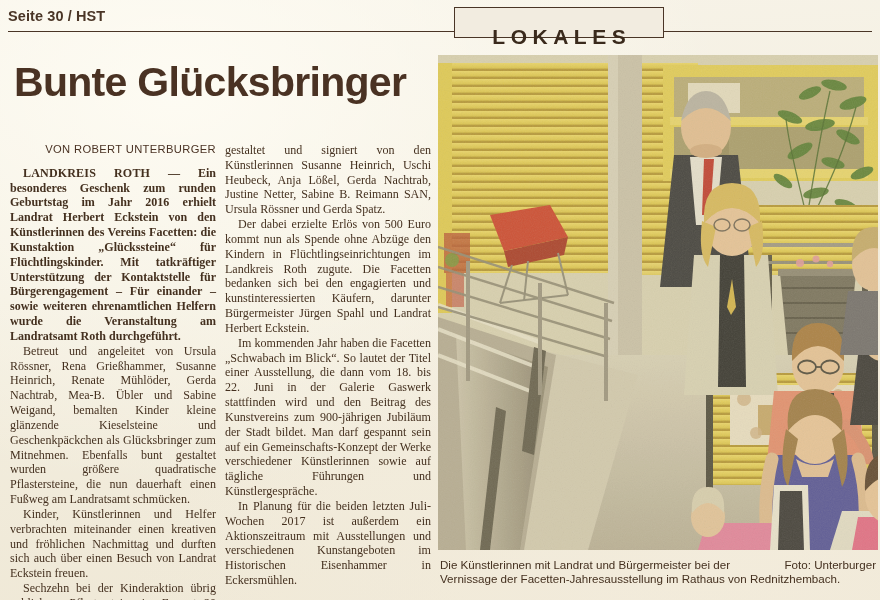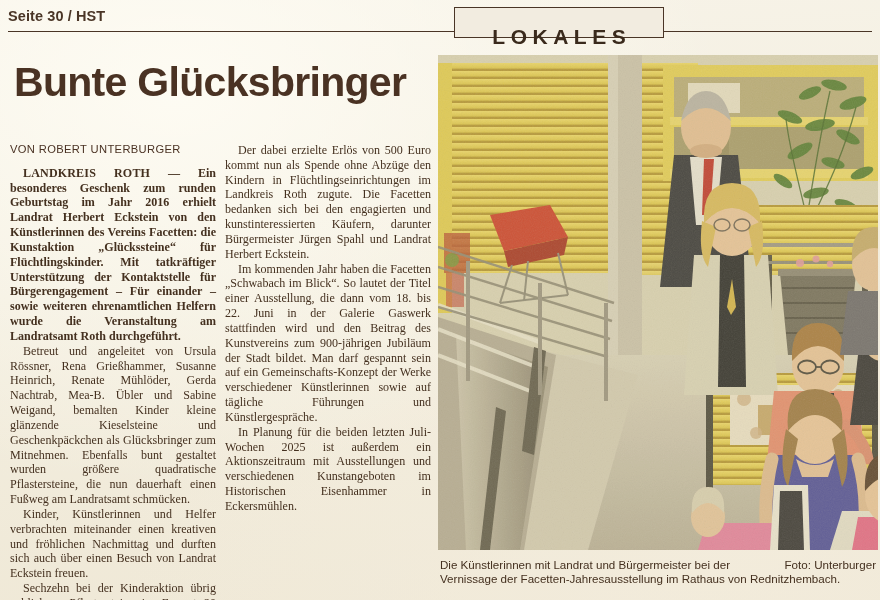--- a/index.html
+++ b/index.html
@@ -98,21 +98,21 @@
     line-height: 1.15;
     margin: 9px 0 0 0;
   }
   
   .byline {
     font-family: "Liberation Sans", sans-serif;
     font-size: 11.2px;
     font-weight: 500;
     letter-spacing: 0.35px;
     color: #4a3223;
-    text-align: left;
+    text-align: right;
     margin: 0 0 9px 0;
   }
   .col {
     position: absolute;
     top: 143px;
     width: 206px;
     font-family: "Liberation Serif", serif;
     font-size: 12.05px;
     line-height: 1.232;
     text-align: justify;
@@ -191,23 +191,24 @@
 
   <div class="col" id="col-1">
     <div class="byline">VON ROBERT UNTERBURGER</div>
     <p class="lead"><span class="dateline">LANDKREIS ROTH</span><span> — Ein besonderes Geschenk zum runden Geburtstag im Jahr 2016 erhielt Landrat Herbert Eckstein von den Künstlerinnen des Vereins Facetten: die Kunstaktion „Glückssteine“ für Flüchtlingskinder. Mit tatkräftiger Unterstützung der Kontaktstelle für Bürgerengagement – Für einander – sowie weiteren ehrenamtlichen Helfern wurde die Veranstaltung am Landratsamt Roth durchgeführt.</span></p>
     <p>Betreut und angeleitet von Ursula Rössner, Rena Grießhammer, Susanne Heinrich, Renate Mühlöder, Gerda Nachtrab, Mea-B. Übler und Sabine Weigand, bemalten Kinder kleine glänzende Kieselsteine und Geschenkpäckchen als Glücksbringer zum Mitnehmen. Ebenfalls bunt gestaltet wurden größere quadratische Pflastersteine, die nun dauerhaft einen Fußweg am Landratsamt schmücken.</p>
     <p>Kinder, Künstlerinnen und Helfer verbrachten miteinander einen kreativen und fröhlichen Nachmittag und durften sich auch über einen Besuch von Landrat Eckstein freuen.</p>
     <p>Sechzehn bei der Kinderaktion übrig gebliebene Pflastersteine im Format 20 mal 20 Zentimeter wurden im Rahmen der Jahresausstellung BUNT im Rathaus Rednitzhembach zu Versteigerung beziehungsweise zum Verkauf angeboten. Sie waren individuell</p>
   </div>
 
   <div class="col" id="col-2">
+    <p class="cont">gestaltet und signiert von den Künstlerinnen Susanne Heinrich, Uschi Heubeck, Anja Lößel, Gerda Nachtrab, Justine Netter, Sabine B. Reimann SAN, Ursula Rössner und Gerda Spatz.</p>
     <p>Der dabei erzielte Erlös von 500 Euro kommt nun als Spende ohne Abzüge den Kindern in Flüchtlingseinrichtungen im Landkreis Roth zugute. Die Facetten bedanken sich bei den engagierten und kunstinteressierten Käufern, darunter Bürgermeister Jürgen Spahl und Landrat Herbert Eckstein.</p>
     <p>Im kommenden Jahr haben die Facetten „Schwabach im Blick“. So lautet der Titel einer Ausstellung, die dann vom 18. bis 22. Juni in der Galerie Gaswerk stattfinden wird und den Beitrag des Kunstvereins zum 900-jährigen Jubiläum der Stadt bildet. Man darf gespannt sein auf ein Gemeinschafts-Konzept der Werke verschiedener Künstlerinnen sowie auf tägliche Führungen und Künstlergespräche.</p>
-    <p>In Planung für die beiden letzten Juli-Wochen 2025 ist außerdem ein Aktionszeitraum mit Ausstellungen und verschiedenen Kunstangeboten im Historischen Eisenhammer in Eckersmühlen.</p>
+    <p>In Planung für die beiden letzten Juli-Wochen 2017 ist außerdem ein Aktionszeitraum mit Ausstellungen und verschiedenen Kunstangeboten im Historischen Eisenhammer in Eckersmühlen.</p>
 
   </div>
 
   <div class="photo-block">
     <div class="photo">
       <svg width="440" height="495" viewBox="0 0 440 495" xmlns="http://www.w3.org/2000/svg" role="img">
         <defs>
           <linearGradient id="gYellow" x1="0" y1="0" x2="0" y2="1">
             <stop offset="0" stop-color="#f2dd6a"></stop>
             <stop offset="1" stop-color="#d9be3c"></stop>

